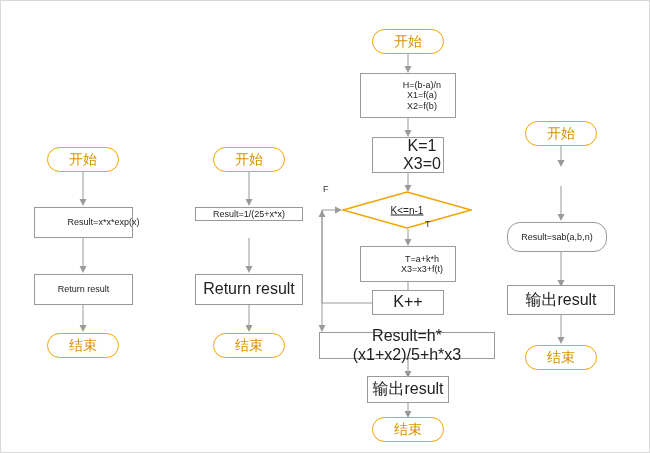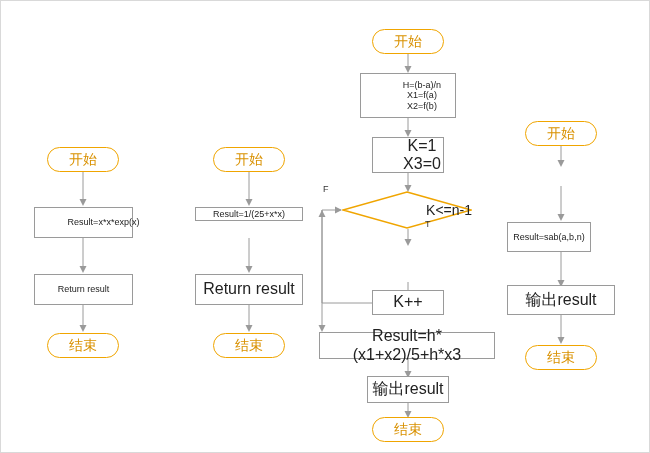--- a/index.html
+++ b/index.html
@@ -42,23 +42,24 @@
   .process.big{ font-size:16px; }
   .decision{
     position:absolute;
     box-sizing:border-box;
   }
   .decision svg{display:block;}
   .decision .dtext{
     position:absolute;
     left:0;right:0;top:50%;
     transform:translateY(-50%);
-    text-align:right;
-    font-size:14px;
+    text-align:center;
+    font-size:10px;
     color:#222;
+    text-decoration:underline;
   }
   .lbl{
     position:absolute;
     font-size:9px;
     color:#333;
   }
   .arrow{position:absolute;}
   .arrow svg{display:block;overflow:visible;}
 </style>
 </head>
@@ -164,20 +165,22 @@
   <div class="lbl" style="left:322px;top:183px;">F</div>
   <div class="lbl" style="left:424px;top:218px;">T</div>
 
   <div class="arrow" style="left:399px;top:228px;width:16px;height:18px;">
     <svg width="16" height="18">
         <line x1="8" y1="0" x2="8" y2="11" stroke="#9a9a9a" stroke-width="1"></line>
         <polygon points="8,17 4.5,10 11.5,10" fill="#9a9a9a"></polygon>
       </svg>
   </div>
 
+  <div class="node process multi" style="left:359px;top:245px;width:96px;height:36px;">T=a+k*h
+X3=x3+f(t)</div>
 
   <div class="arrow" style="left:399px;top:281px;width:16px;height:18px;">
     <svg width="16" height="18">
         <line x1="8" y1="0" x2="8" y2="11" stroke="#9a9a9a" stroke-width="1"></line>
         <polygon points="8,17 4.5,10 11.5,10" fill="#9a9a9a"></polygon>
       </svg>
   </div>
 
   <div class="node process big" style="left:371px;top:289px;width:72px;height:25px;">K++</div>
 
@@ -227,21 +230,21 @@
   </div>
 
 
   <div class="arrow" style="left:552px;top:185px;width:16px;height:36px;">
     <svg width="16" height="36">
         <line x1="8" y1="0" x2="8" y2="29" stroke="#9a9a9a" stroke-width="1"></line>
         <polygon points="8,35 4.5,28 11.5,28" fill="#9a9a9a"></polygon>
       </svg>
   </div>
 
-  <div class="node process" style="left:506px;top:221px;width:84px;height:30px;">Result=sab(a,b,n)</div>
+  <div class="node process" style="left:506px;top:221px;width:100px;height:30px;border-radius:13px;">Result=sab(a,b,n)</div>
 
   <div class="arrow" style="left:552px;top:251px;width:16px;height:36px;">
     <svg width="16" height="36">
         <line x1="8" y1="0" x2="8" y2="29" stroke="#9a9a9a" stroke-width="1"></line>
         <polygon points="8,35 4.5,28 11.5,28" fill="#9a9a9a"></polygon>
       </svg>
   </div>
 
   <div class="node process big" style="left:506px;top:284px;width:108px;height:30px;">输出result</div>
 

